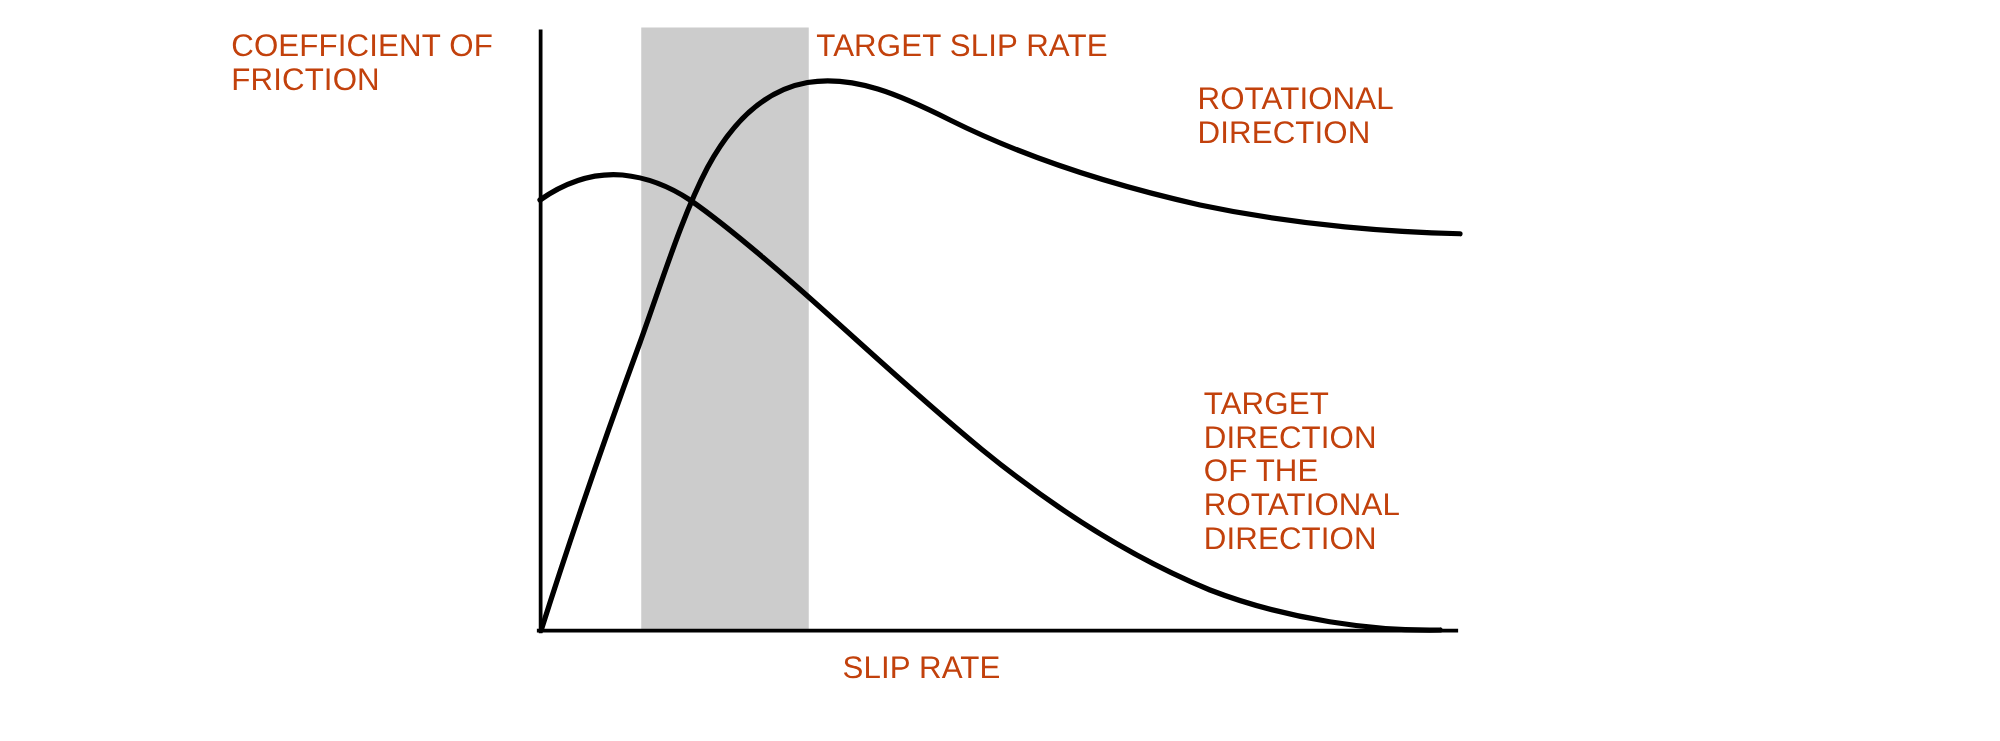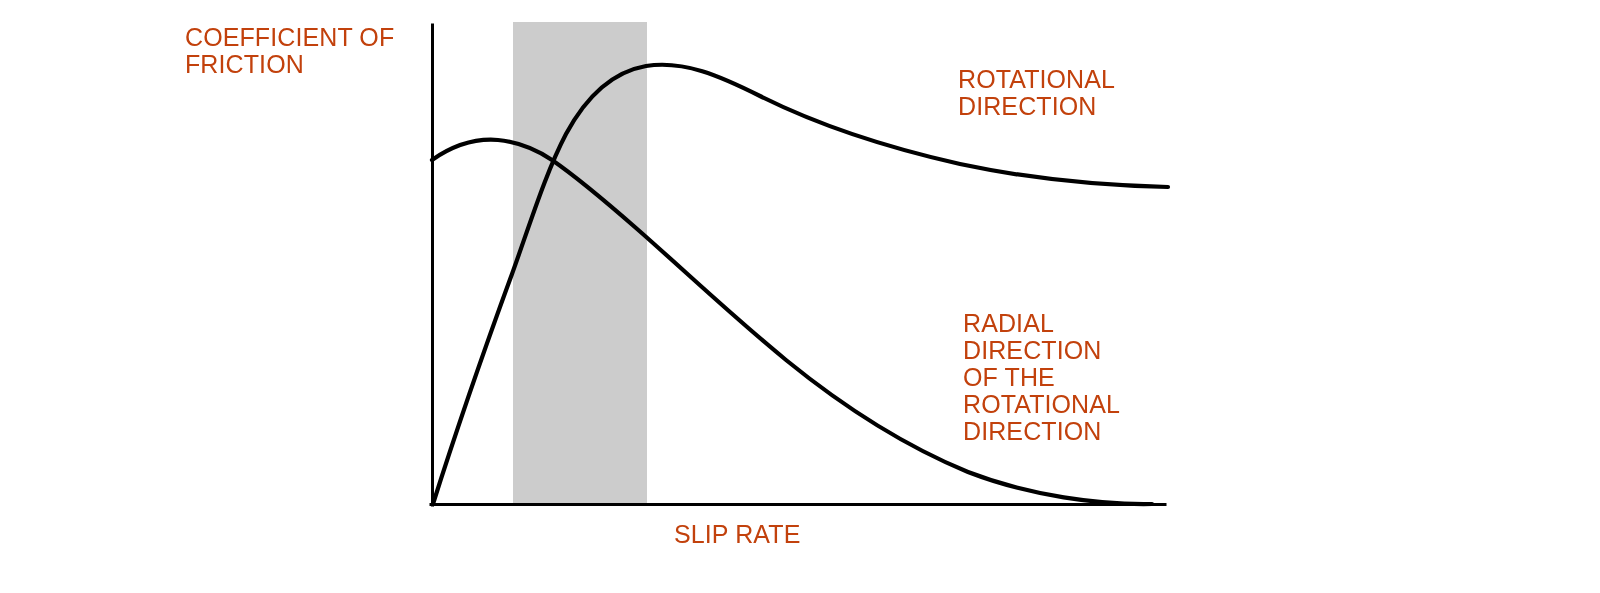--- a/index.html
+++ b/index.html
@@ -101,25 +101,26 @@
              C 518 142, 534 148, 552 160
              C 578 178, 604 200, 636 228
              C 684 270, 730 314, 786 360
              C 840 404, 900 444, 968 472
              C 1030 496, 1100 505, 1152 504"></path>
   </svg>
 
   <div class="lbl" id="label-y-axis-title">COEFFICIENT OF
 FRICTION</div>
 
+  <div class="lbl" id="label-target-slip-rate">TARGET SLIP RATE</div>
 
   <div class="lbl" id="label-rotational-direction">ROTATIONAL
 DIRECTION</div>
 
-  <div class="lbl" id="label-radial-direction">RADIAL
+  <div class="lbl" id="label-radial-direction">TARGET
 DIRECTION
 OF THE
 ROTATIONAL
 DIRECTION</div>
 
   <div class="lbl" id="label-x-axis-title">SLIP RATE</div>
 
 </div>
 
 </body></html>

